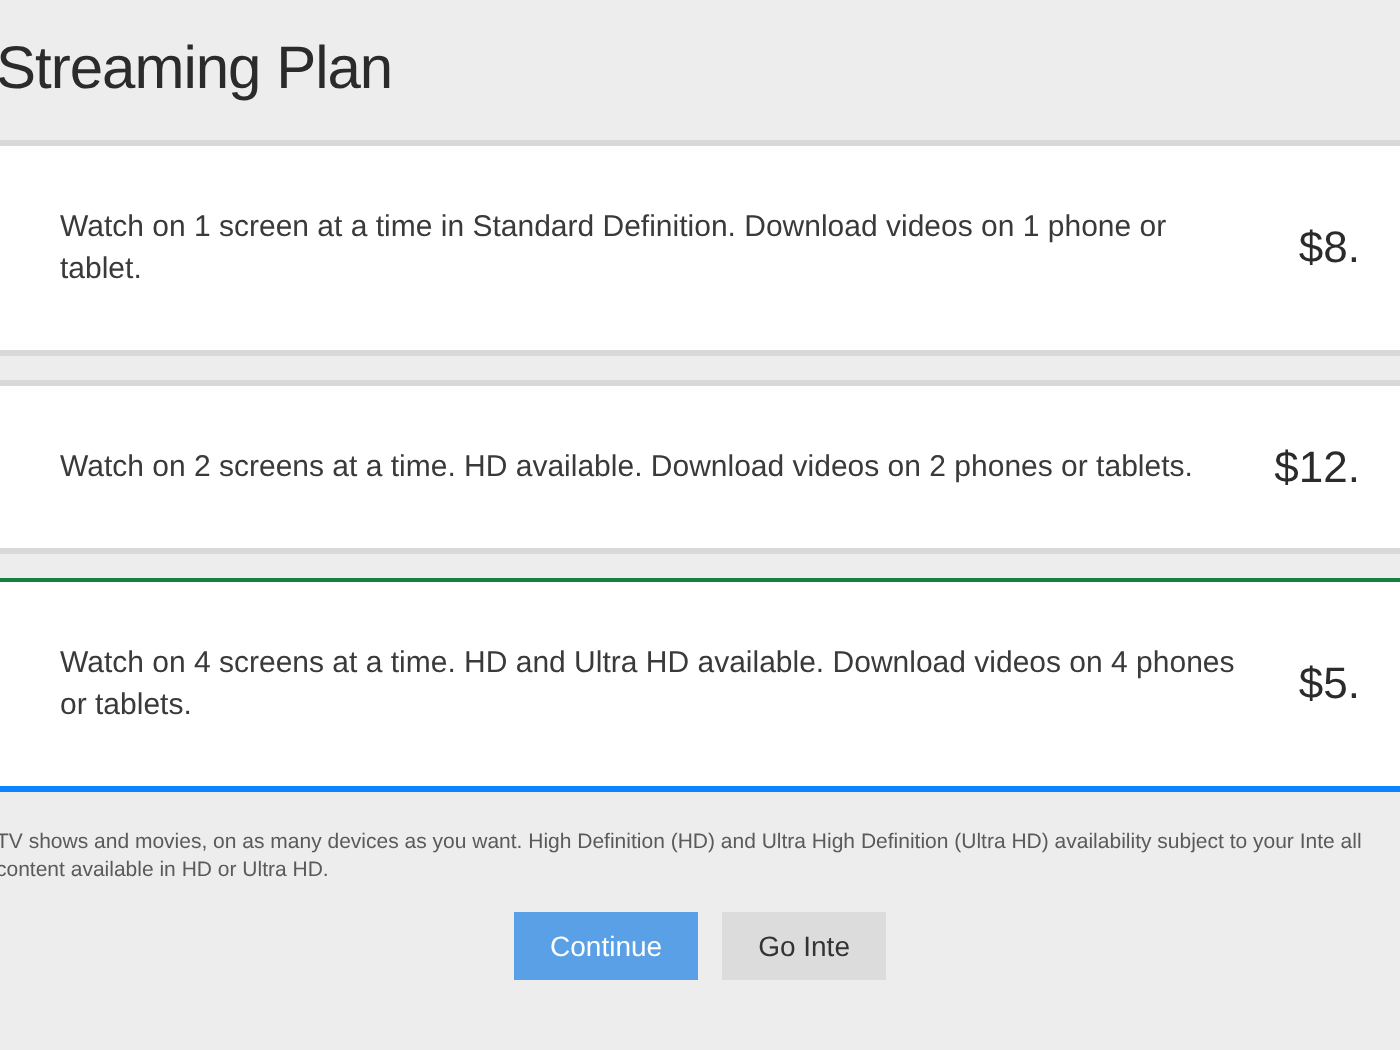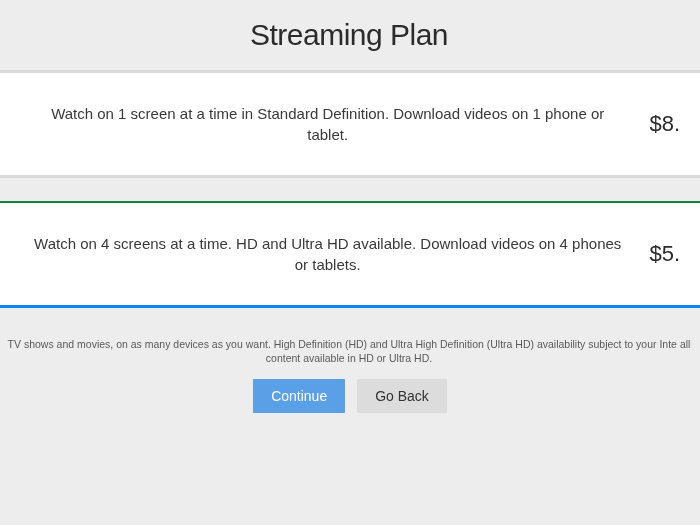--- a/index.html
+++ b/index.html
@@ -1,15 +1,15 @@
 <!DOCTYPE html>
 <html><head>
   <meta charset="utf-8">
   <style>
-    * { box-sizing: border-box; margin: 0; padding: 0; text-align: center; }
+    * { box-sizing: border-box; margin: 0; padding: 0; }
     html, body {
       width: 700px;
       height: 525px;
       overflow: hidden;
       font-family: -apple-system, BlinkMacSystemFont, "Helvetica Neue", Arial, sans-serif;
       background: #ededed;
       color: #333;
     }
     .page {
       width: 700px;
@@ -28,21 +28,21 @@
       display: flex;
       flex-direction: column;
     }
     .plan-row {
       background: #ffffff;
       border-top: 3px solid #d9d9d9;
       border-bottom: 3px solid #d9d9d9;
       display: flex;
       align-items: center;
       padding: 0 20px 0 30px;
-      margin-bottom: 23px;
+      margin-bottom: 12px;
     }
     .plan-row .desc {
       flex: 1 1 auto;
       font-size: 15px;
       color: #3a3a3a;
       line-height: 1.4;
       padding: 30px 24px 30px 0;
     }
     .plan-row .price {
       flex: 0 0 auto;
@@ -102,28 +102,32 @@
 
   <h1 class="title">Streaming Plan</h1>
 
   <div class="plans">
 
     <div class="plan-row">
       <div class="desc">Watch on 1 screen at a time in Standard Definition. Download videos on 1 phone or tablet.</div>
       <div class="price">$8.</div>
     </div>
 
+    <div class="plan-row">
+      <div class="desc">Watch on 2 screens at a time. HD available. Download videos on 2 phones or tablets.</div>
+      <div class="price">$12.</div>
+    </div>
 
     <div class="plan-row selected">
       <div class="desc">Watch on 4 screens at a time. HD and Ultra HD available. Download videos on 4 phones or tablets.</div>
       <div class="price">$5.</div>
     </div>
 
   </div>
 
   <div class="disclaimer">TV shows and movies, on as many devices as you want. High Definition (HD) and Ultra High Definition (Ultra HD) availability subject to your Inte all content available in HD or Ultra HD.</div>
 
   <div class="buttons">
     <button class="btn btn-primary">Continue</button>
-    <button class="btn btn-secondary">Go Back</button>
+    <button class="btn btn-secondary">Go Inte</button>
   </div>
 
 </div>
 
 </body></html>

